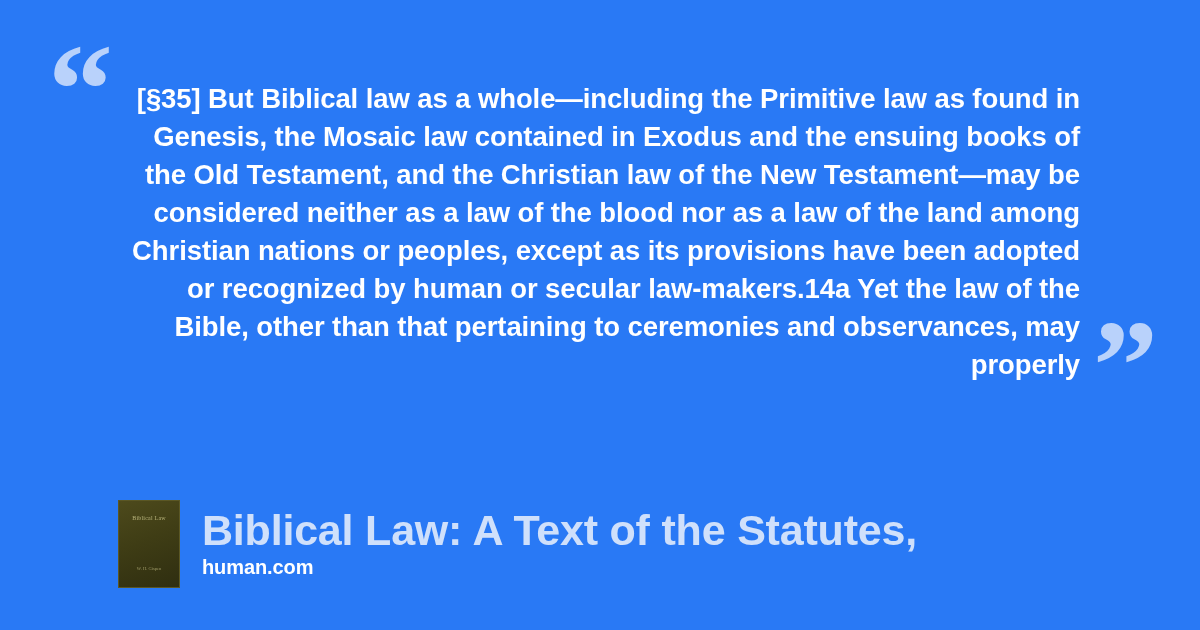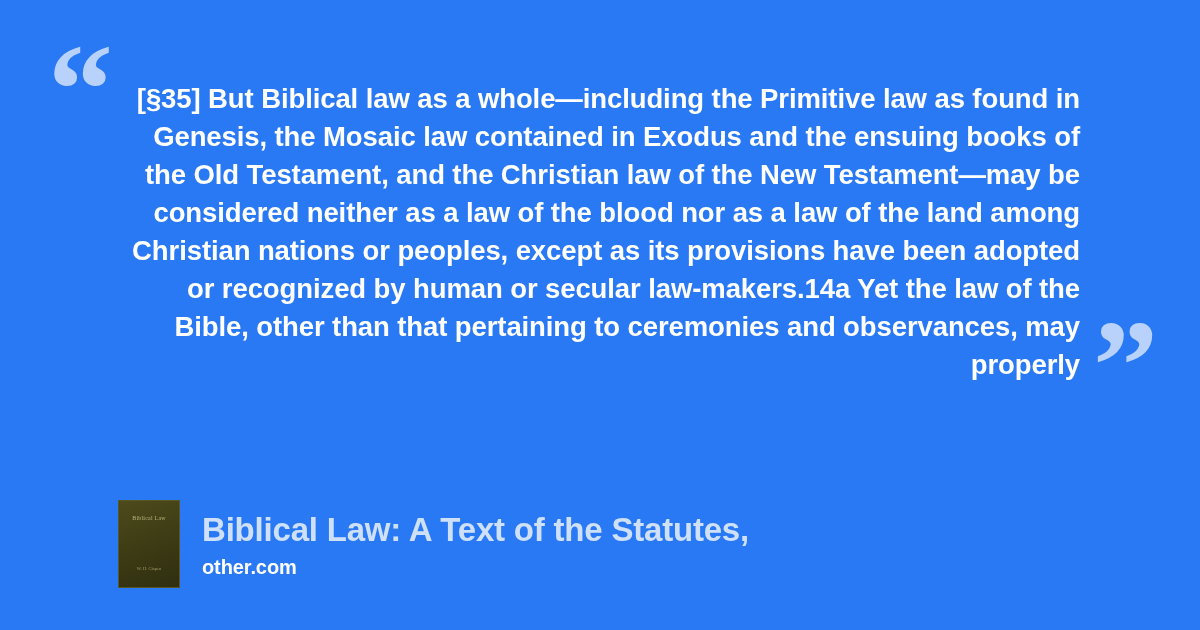--- a/index.html
+++ b/index.html
@@ -89,21 +89,21 @@
     opacity: 0.8;
   }
   .footer-text {
     margin-left: 22px;
     display: flex;
     flex-direction: column;
     justify-content: center;
   }
   .book-title {
     color: #cfe0fb;
-    font-size: 33px;
+    font-size: 43px;
     font-weight: 700;
     line-height: 40px;
     letter-spacing: -0.2px;
   }
   .site-name {
     color: #ffffff;
     font-size: 20px;
     font-weight: 700;
     margin-top: 6px;
     letter-spacing: -0.1px;
@@ -120,17 +120,17 @@
 
   <div class="quote-mark quote-close">”</div>
 
   <div class="footer">
     <div class="book-cover">
       <div class="bc-title">Biblical Law</div>
       <div class="bc-author">W. H. Gispen</div>
     </div>
     <div class="footer-text">
       <div class="book-title">Biblical Law: A Text of the Statutes,</div>
-      <div class="site-name">other.com</div>
+      <div class="site-name">human.com</div>
     </div>
   </div>
 
 </div>
 
 </body></html>

